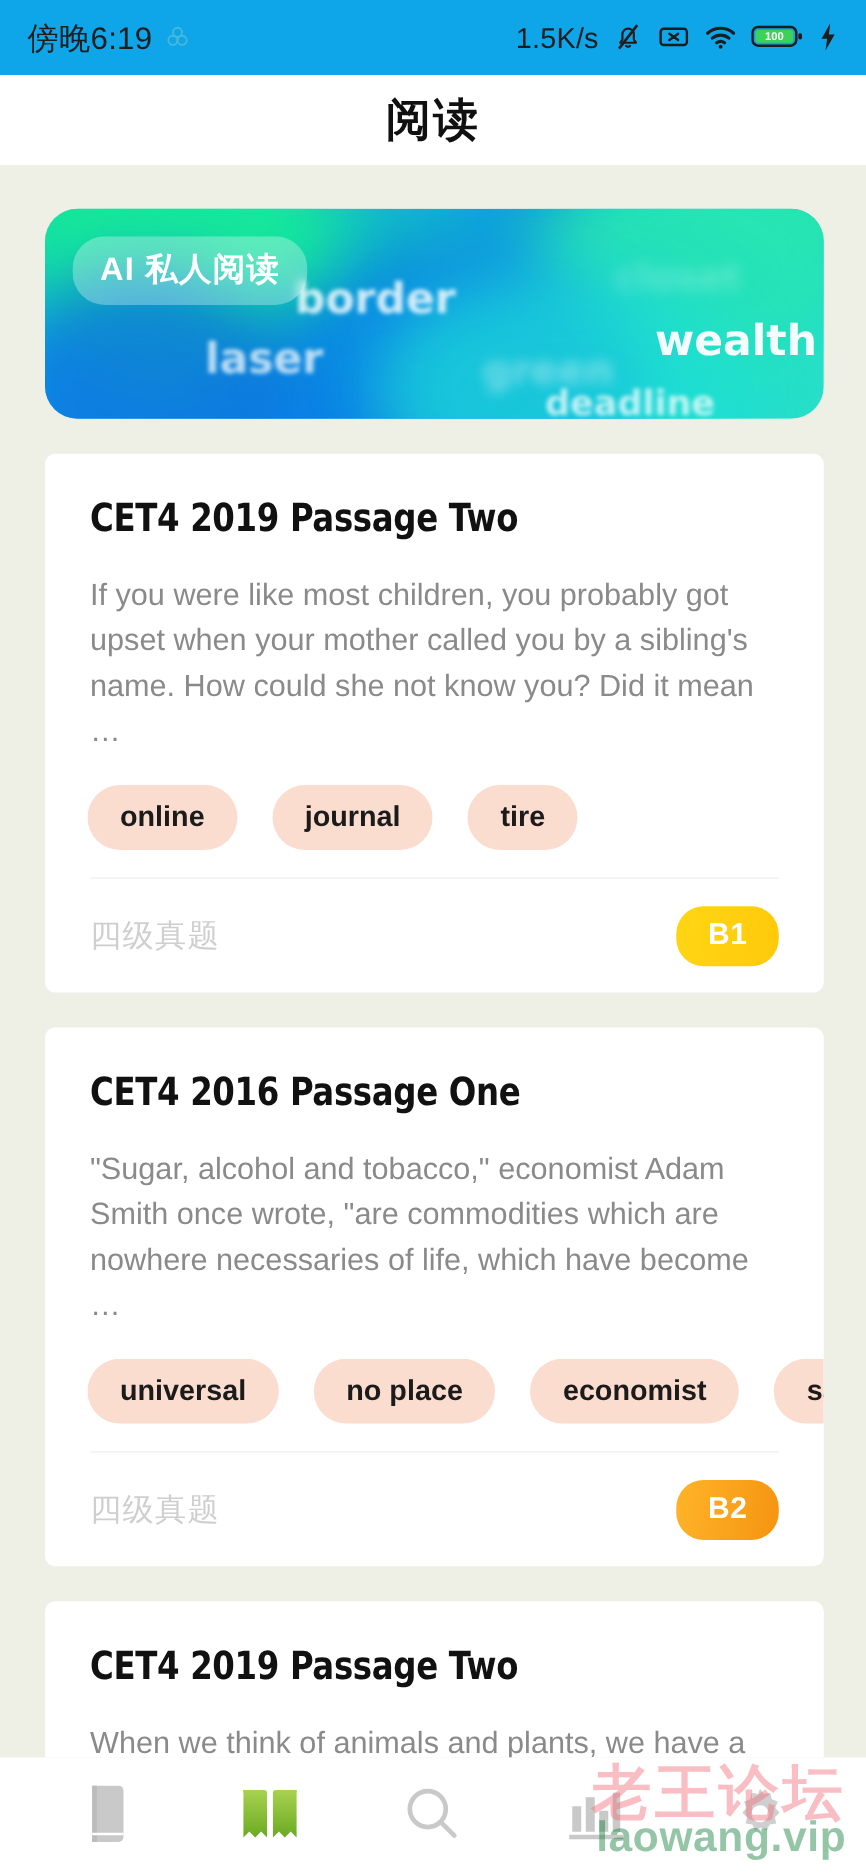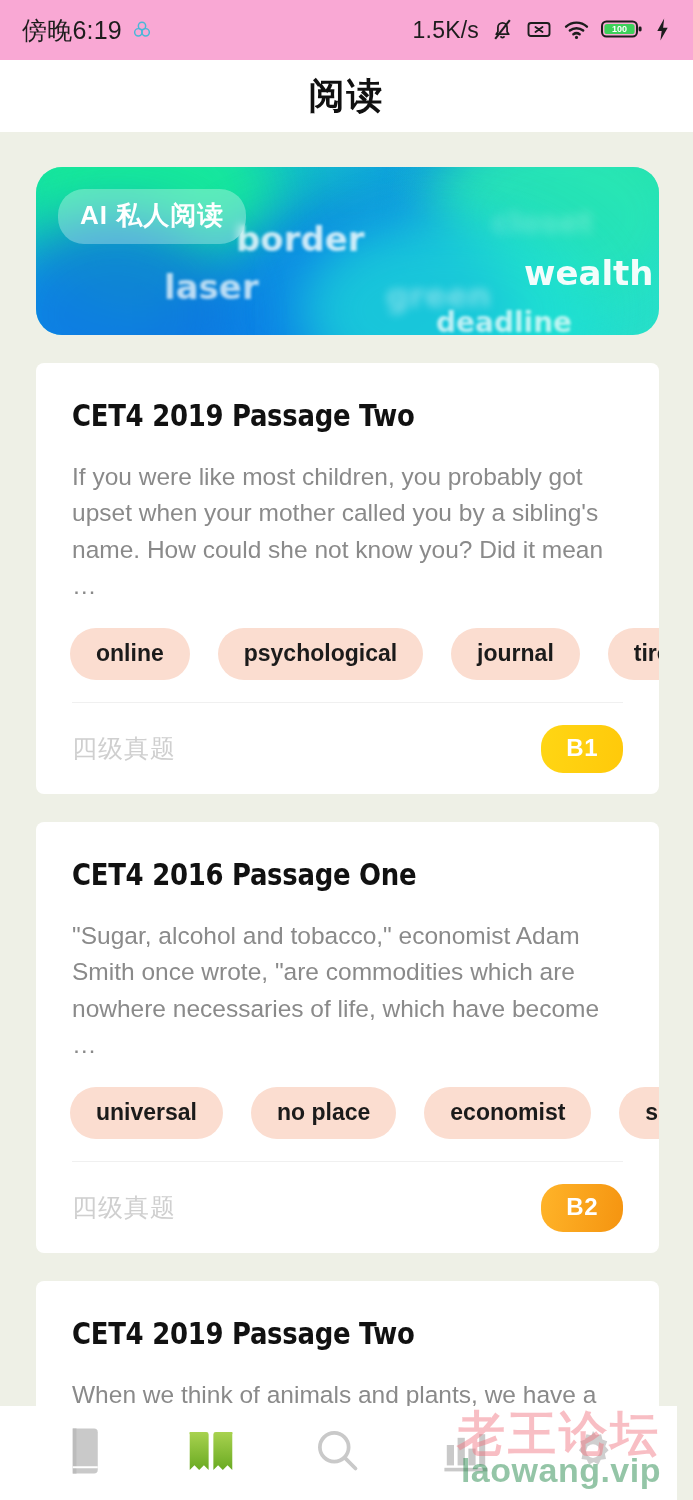--- a/index.html
+++ b/index.html
@@ -6,21 +6,21 @@
   html,body{ width:693px; height:1500px; }
   body{
     font-family:"Liberation Sans", sans-serif;
     background:#eef0e6;
     overflow:hidden;
     position:relative;
   }
 
   
   .statusbar{
-    height:60px; background:#f9a8d4;
+    height:60px; background:#0ea5e9;
     display:flex; align-items:center; justify-content:space-between;
     padding:0 22px;
   }
   .sb-left{ display:flex; align-items:center; gap:9px; }
   .sb-time{ font-size:25px; color:#1d1d1d; letter-spacing:.2px; font-family:"Liberation Sans", sans-serif;}
   .sb-right{ display:flex; align-items:flex-start; gap:11px; }
   .sb-speed{ font-size:23px; color:#1d1d1d; letter-spacing:.2px;}
   .ico{ display:inline-flex; align-items:center; justify-content:center; }
 
   
@@ -110,21 +110,21 @@
   .level-badge{
     font-size:24px; font-weight:800; color:#ffffff;
     padding:9px 25px 11px 25px; border-radius:22px;
     letter-spacing:.5px;
   }
   .lvl-b1{ background:linear-gradient(100deg,#ffd614 0%,#ffc90a 100%); }
   .lvl-b2{ background:linear-gradient(100deg,#ffb429 0%,#f59410 100%); }
 
   
   .tabbar{
-    position:absolute; left:0; right:16px; bottom:0; height:94px;
+    position:absolute; left:0; right:0; bottom:0; height:94px;
     background:#ffffff;
     display:flex; align-items:center; justify-content:space-around;
     padding:0 20px;
   }
   .tab{ display:flex; align-items:center; justify-content:center; width:80px; height:80px; position:relative;}
 
   
   .watermark{
     position:absolute; right:6px; bottom:8px; width:300px; height:92px;
     pointer-events:none; user-select:none;
@@ -214,21 +214,20 @@
     <div class="banner-word w-deadline">deadline</div>
 
     <div class="ai-pill">AI 私人阅读</div>
   </div>
 
   <div class="card">
     <div class="card-title">CET4 2019 Passage Two</div>
     <div class="card-excerpt">If you were like most children, you probably got upset when your mother called you by a sibling's name. How could she not know you? Did it mean …</div>
     <div class="tag-row">
       <span class="tag">online</span>
-      <span class="tag">psychological</span>
       <span class="tag">journal</span>
       <span class="tag">tire</span>
 
     </div>
     <div class="card-foot">
       <span class="foot-source">四级真题</span>
       <span class="level-badge lvl-b1">B1</span>
     </div>
   </div>
 

